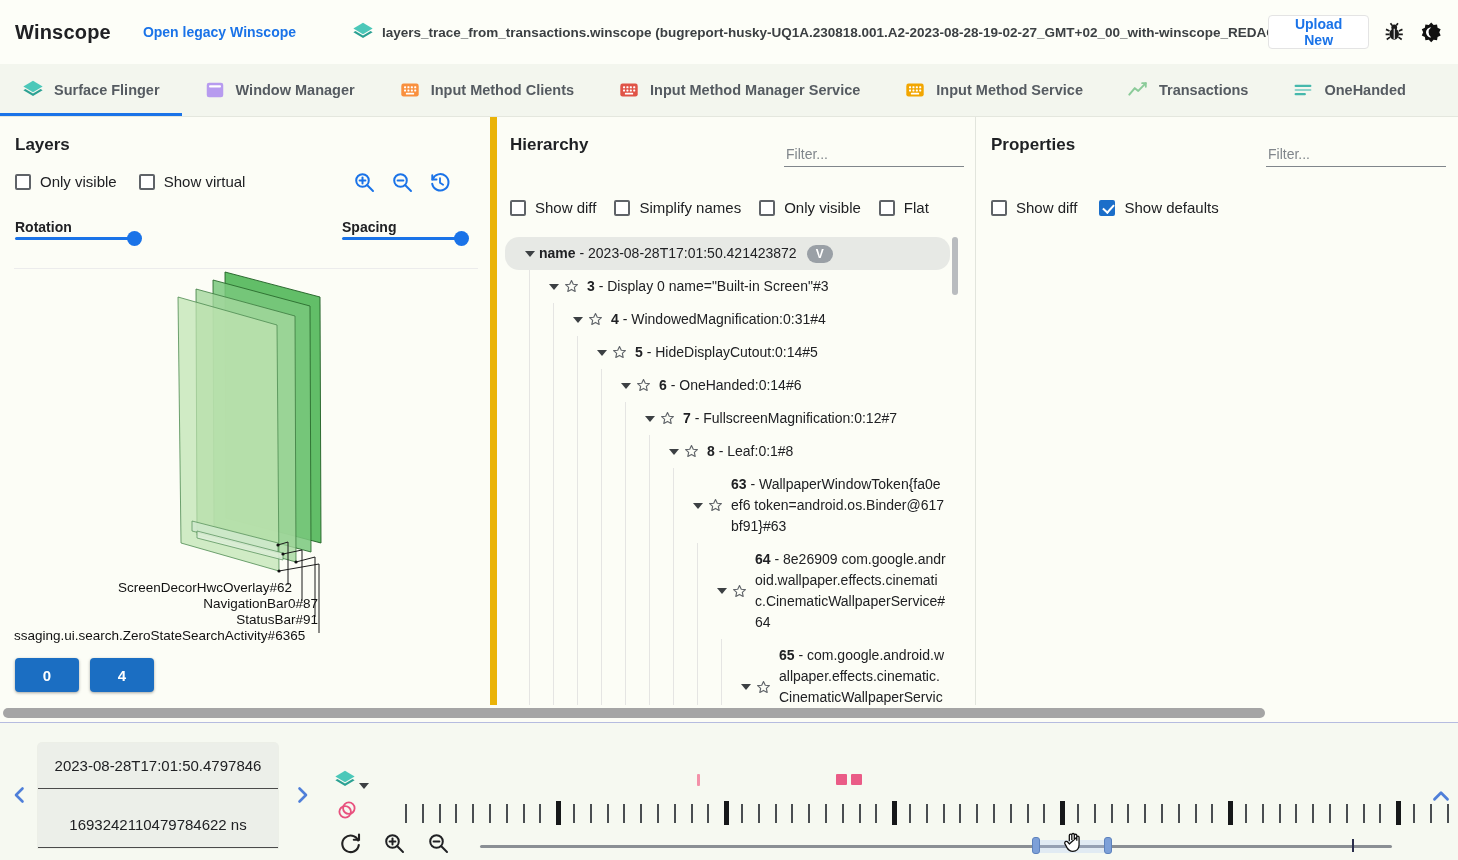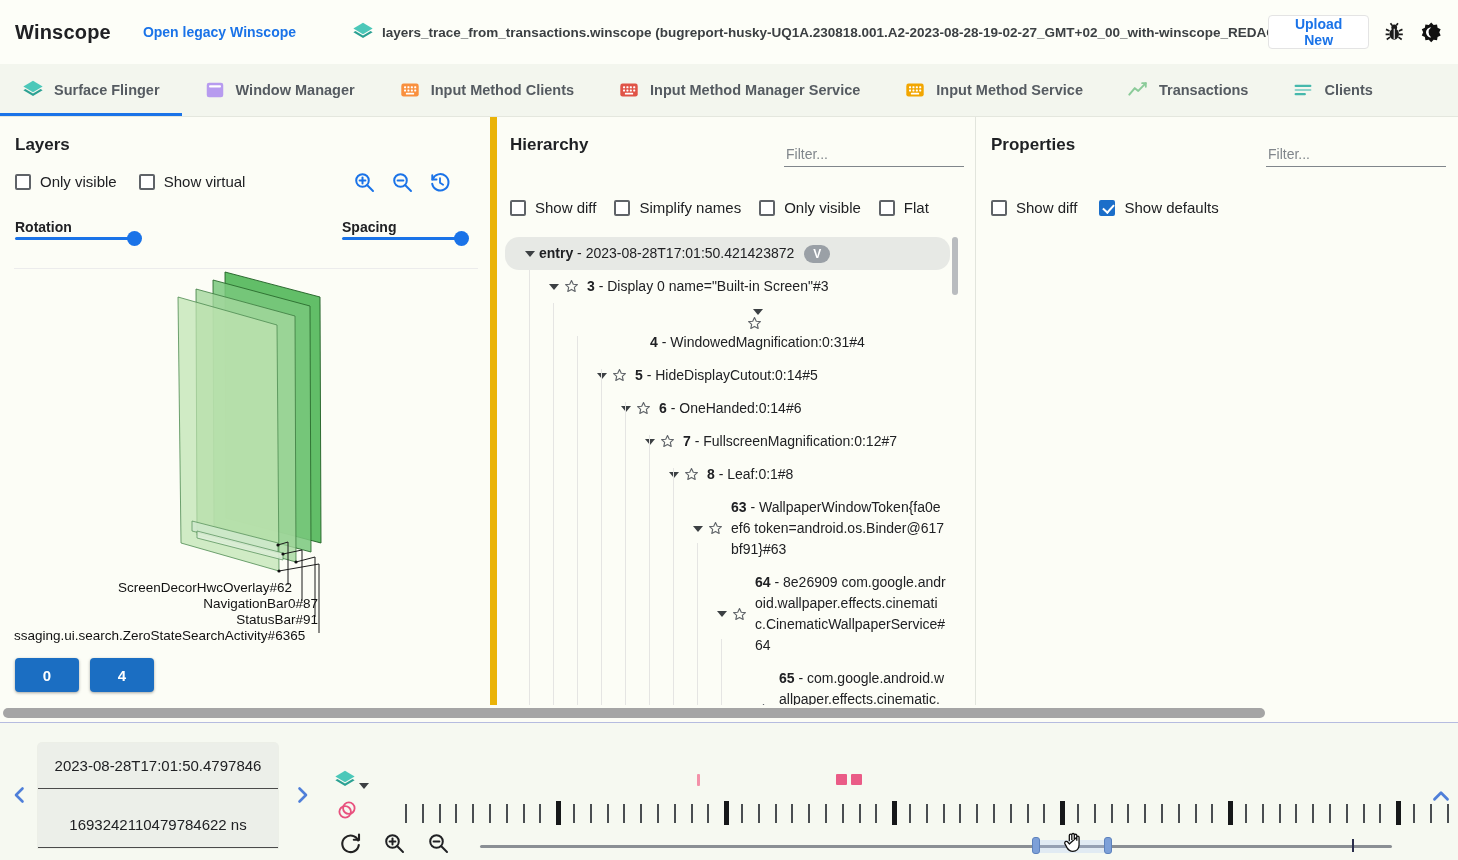--- a/index.html
+++ b/index.html
@@ -204,21 +204,21 @@
           <path d="M20.5 4.5v4M20.5 4.5h-4" stroke="#8bcb99" stroke-width="2" stroke-linecap="round"></path>
         </svg></span>
       <span>Transactions</span>
     </div>
     <div class="tab">
       <span class="tab-icon"><svg viewBox="0 0 24 24" fill="none" stroke="#45b8ac" stroke-width="2.4" stroke-linecap="round">
           <path d="M4 7.5h16"></path>
           <path d="M4 12h16" stroke="#8fd4cb"></path>
           <path d="M4 16.5h10"></path>
         </svg></span>
-      <span>Clients</span>
+      <span>OneHanded</span>
     </div>
   </div>
 
 <div class="main">
 
   <div class="panel" id="layers-panel">
     <div class="panel-title" style="left:15px; top:18px;">Layers</div>
     <div class="cbrow" style="left:15px; top:56px;" id="layers-cbs">
         <div class="cb">
           <span class="box"></span>
@@ -318,36 +318,36 @@
           <span class="txt">Flat</span>
         </div>
       </div>
     <div id="tree">
         <div class="trow selected" style="padding-left: 16px;">
           <span class="caret">
             <svg viewBox="0 0 10 6">
               <path d="M0 0h10L5 6Z" fill="#3c4043"></path>
             </svg>
           </span>
-          <span class="ttext"><span class="tnum">entry</span> - 2023-08-28T17:01:50.421423872<span class="chip">V</span></span>
+          <span class="ttext"><span class="tnum">name</span> - 2023-08-28T17:01:50.421423872<span class="chip">V</span></span>
         </div>
         <div class="trow" style="padding-left: 40px;">
           <span class="caret">
             <svg viewBox="0 0 10 6">
               <path d="M0 0h10L5 6Z" fill="#3c4043"></path>
             </svg>
           </span>
           <span class="star">
             <svg viewBox="0 0 24 24" fill="none" stroke="#5f6368" stroke-width="1.6" stroke-linejoin="round">
               <path d="M12 3.6l2.5 5.2 5.8.6-4.3 3.9 1.2 5.7-5.2-2.9-5.2 2.9 1.2-5.7-4.3-3.9 5.8-.6Z"></path>
             </svg>
           </span>
           <span class="ttext"><span class="tnum">3</span> - Display 0 name="Built-in Screen"#3</span>
         </div>
-        <div class="trow" style="padding-left: 64px; flex-direction: column;">
+        <div class="trow" style="padding-left: 64px;">
           <span class="caret">
             <svg viewBox="0 0 10 6">
               <path d="M0 0h10L5 6Z" fill="#3c4043"></path>
             </svg>
           </span>
           <span class="star">
             <svg viewBox="0 0 24 24" fill="none" stroke="#5f6368" stroke-width="1.6" stroke-linejoin="round">
               <path d="M12 3.6l2.5 5.2 5.8.6-4.3 3.9 1.2 5.7-5.2-2.9-5.2 2.9 1.2-5.7-4.3-3.9 5.8-.6Z"></path>
             </svg>
           </span>

